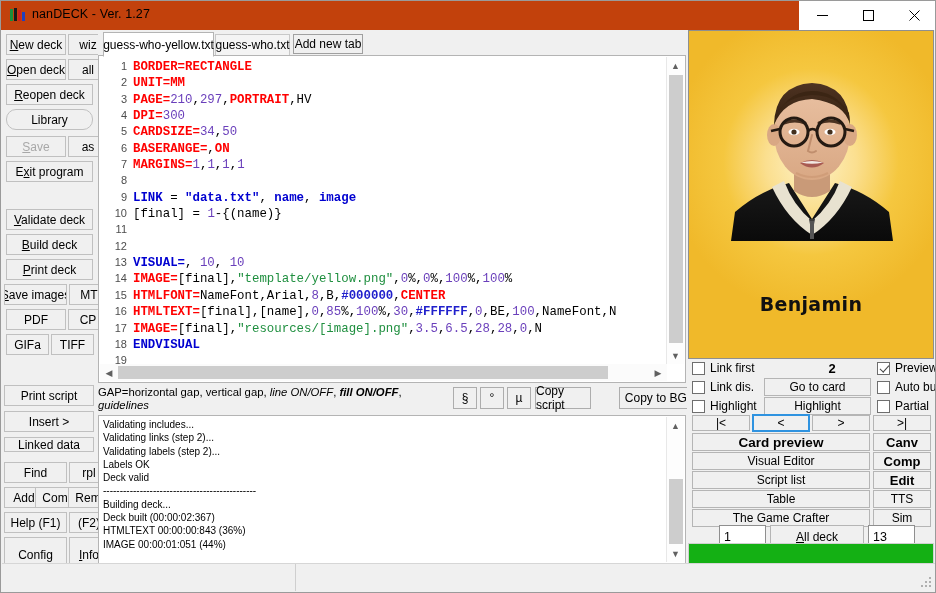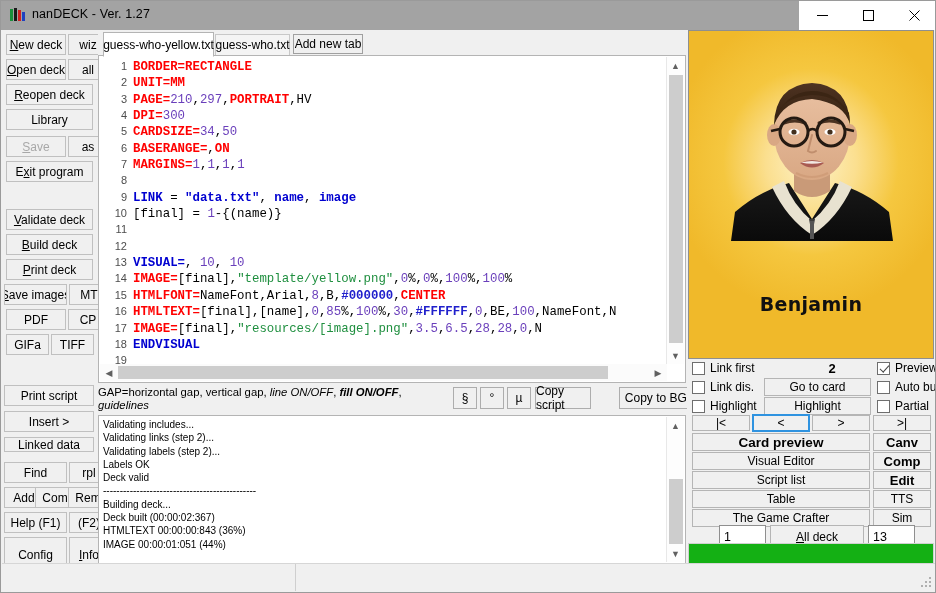--- a/index.html
+++ b/index.html
@@ -19,21 +19,21 @@
     border: 1px solid #9a9a9a;
     box-sizing: border-box;
     overflow: hidden;
   }
 
   
   .titlebar {
     position: absolute;
     left: 0; top: 0;
     width: 936px; height: 29px;
-    background: #a3a3a3;
+    background: #c2410c;
     box-sizing: border-box;
   }
   .title-icon {
     position: absolute;
     left: 9px; top: 7px;
     width: 15px; height: 15px;
   }
   .title-text {
     position: absolute;
     left: 31px; top: 6px;
@@ -431,21 +431,21 @@
     <div class="lbtn" style="left:4px; top:29px; width:60px; height:21px;">
         <span><u>O</u>pen deck</span>
       </div>
     <div class="lbtn" style="left:66px;top:29px; width:25px; height:21px;">
         <span>all</span>
       </div>
 
     <div class="lbtn" style="left:4px; top:54px; width:87px; height:21px;">
         <span><u>R</u>eopen deck</span>
       </div>
-    <div class="lbtn" style="left:4px; top:79px; width:87px; height:21px;">
+    <div class="lbtn" style="left:4px; top:79px; width:87px; height:21px;border-radius:10px;">
         <span>Library</span>
       </div>
 
     <div class="lbtn disabled" style="left:4px; top:106px;width:60px; height:21px;">
         <span><u>S</u>ave</span>
       </div>
     <div class="lbtn" style="left:66px;top:106px;width:25px; height:21px;">
         <span>as</span>
       </div>
 

